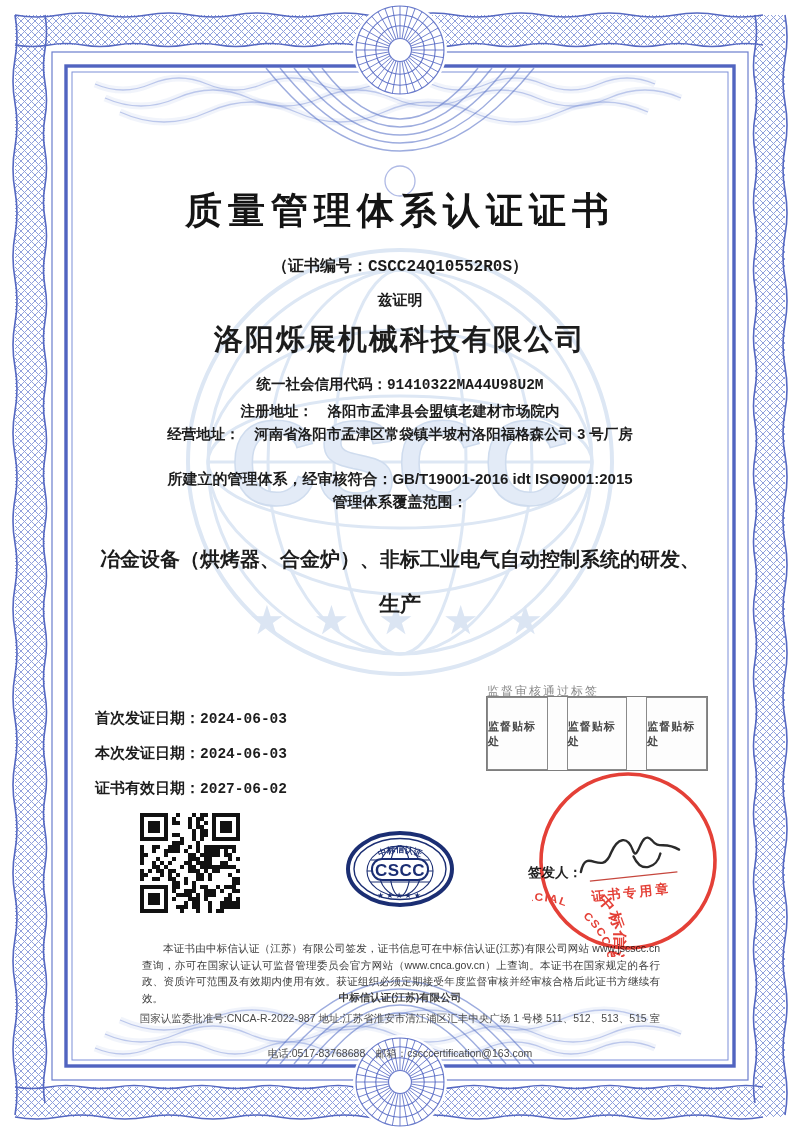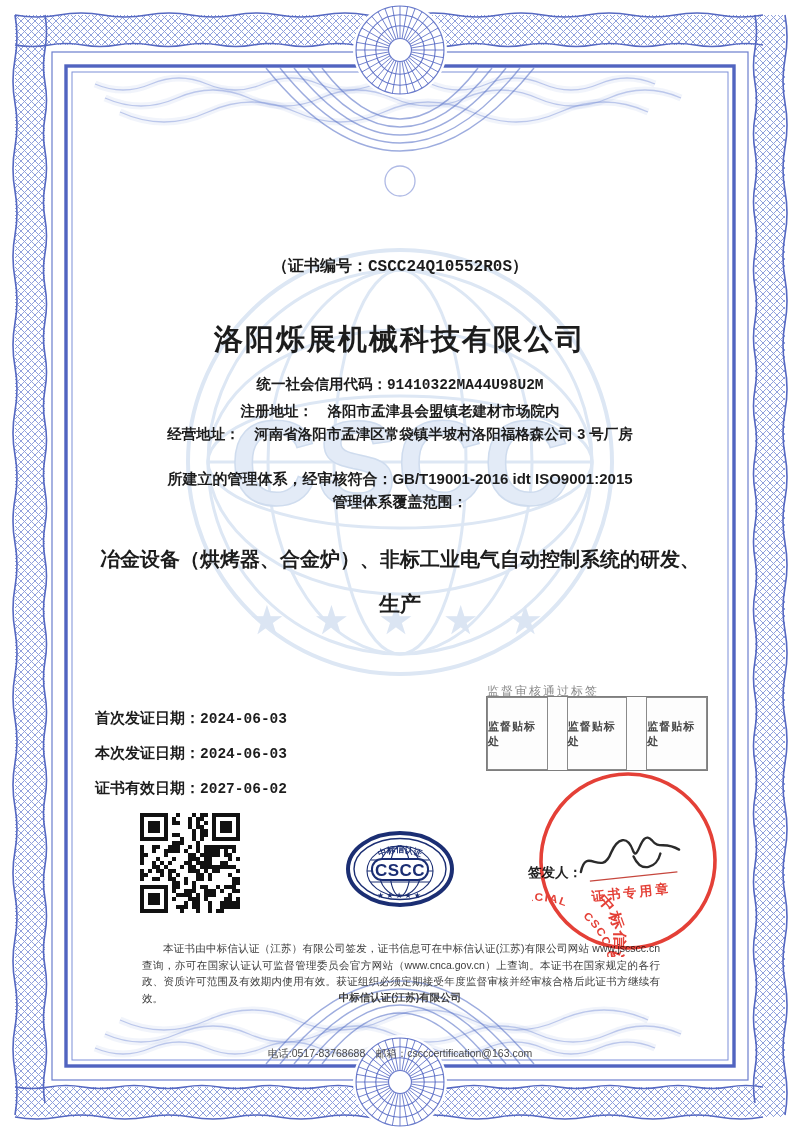--- a/index.html
+++ b/index.html
@@ -191,23 +191,25 @@
         <line x1="411.26620069445966" y1="1080.0134648474902" x2="443.33154113253715" y2="1074.359480182655" stroke="#5064c2" stroke-width="1" opacity="0.8"></line>
         <circle cx="400" cy="1082" r="11.440000000000001" fill="none" stroke="#5064c2" stroke-width="1.1" opacity="0.85"></circle>
         <circle cx="400" cy="1082" r="24.200000000000003" fill="none" stroke="#5064c2" stroke-width="1.1" opacity="0.85"></circle>
         <circle cx="400" cy="1082" r="35.2" fill="none" stroke="#5064c2" stroke-width="1.1" opacity="0.85"></circle>
         <circle cx="400" cy="1082" r="44" fill="none" stroke="#5064c2" stroke-width="1.1" opacity="0.85"></circle>
       </g>
   </svg>
 
   <div class="content">
 
+    <div class="cline title">质量管理体系认证证书</div>
 
     <div class="cline certno"><span>（证书编号：</span><span class="mono">CSCC24Q10552R0S</span><span>）</span></div>
 
+    <div class="cline declare">兹证明</div>
 
     <div class="cline company">洛阳烁展机械科技有限公司</div>
 
     <div class="cline credit"><span>统一社会信用代码：</span><span class="mono">91410322MA44U98U2M</span></div>
 
     <div class="cline addr1"><span>注册地址：</span>　<span>洛阳市孟津县会盟镇老建材市场院内</span></div>
 
     <div class="cline addr2"><span>经营地址：</span>　<span>河南省洛阳市孟津区常袋镇半坡村洛阳福格森公司 3 号厂房</span></div>
 
     <div class="cline standard"><span>所建立的管理体系，经审核符合：</span><span>GB/T19001-2016 idt ISO9001:2015</span></div>
@@ -575,15 +577,16 @@
           <textPath href="#sealArc" textLength="235" lengthAdjust="spacingAndGlyphs">中标信认证（江苏）有限公司</textPath>
         </text>
         <path d="M -48 6 C -40 -20 -28 14 -16 -10 C -8 -24 2 -26 6 -10 C 10 4 16 -32 26 -18 C 32 -8 38 -16 52 -6 M 6 -4 C 12 14 28 10 33 -4" fill="none" stroke="#1a1a1a" stroke-width="2.4" stroke-linecap="round"></path>
         <line x1="-40" y1="16" x2="48" y2="16" stroke="#c2392f" stroke-width="1.3"></line>
         <text x="0" y="36" text-anchor="middle" font-size="13" font-weight="bold" fill="#e23127" letter-spacing="3" font-family="Liberation Serif, serif">证书专用章</text>
       </g>
     </svg>
 
     <div class="fineprint">本证书由中标信认证（江苏）有限公司签发，证书信息可在中标信认证(江苏)有限公司网站 www.jscscc.cn 查询，亦可在国家认证认可监督管理委员会官方网站（www.cnca.gov.cn）上查询。本证书在国家规定的各行政、资质许可范围及有效期内使用有效。获证组织必须定期接受年度监督审核并经审核合格后此证书方继续有效。</div>
     <div class="cline footco">中标信认证(江苏)有限公司</div>
+    <div class="cline approval">国家认监委批准号:CNCA-R-2022-987 地址:江苏省淮安市清江浦区汇丰中央广场 1 号楼 511、512、513、515 室</div>
     <div class="cline contact">电话:0517-83768688　邮箱：cscccertification@163.com</div>
   </div>
 </div>
 
 </body></html>

